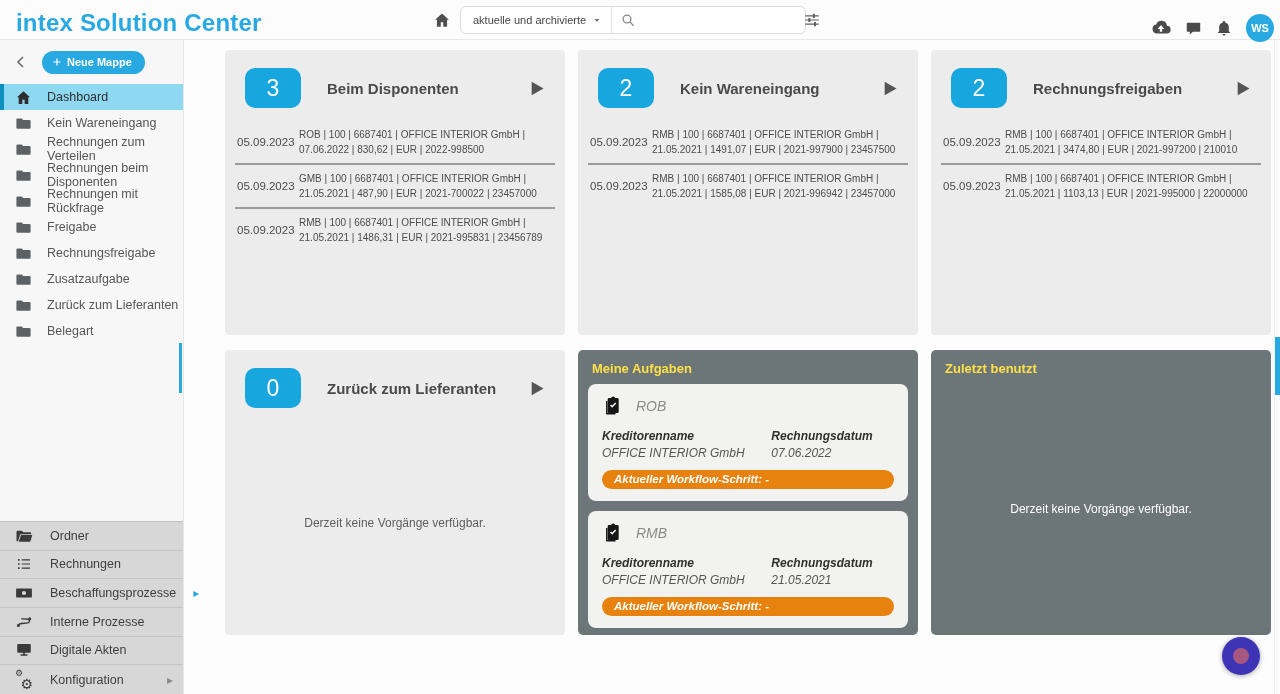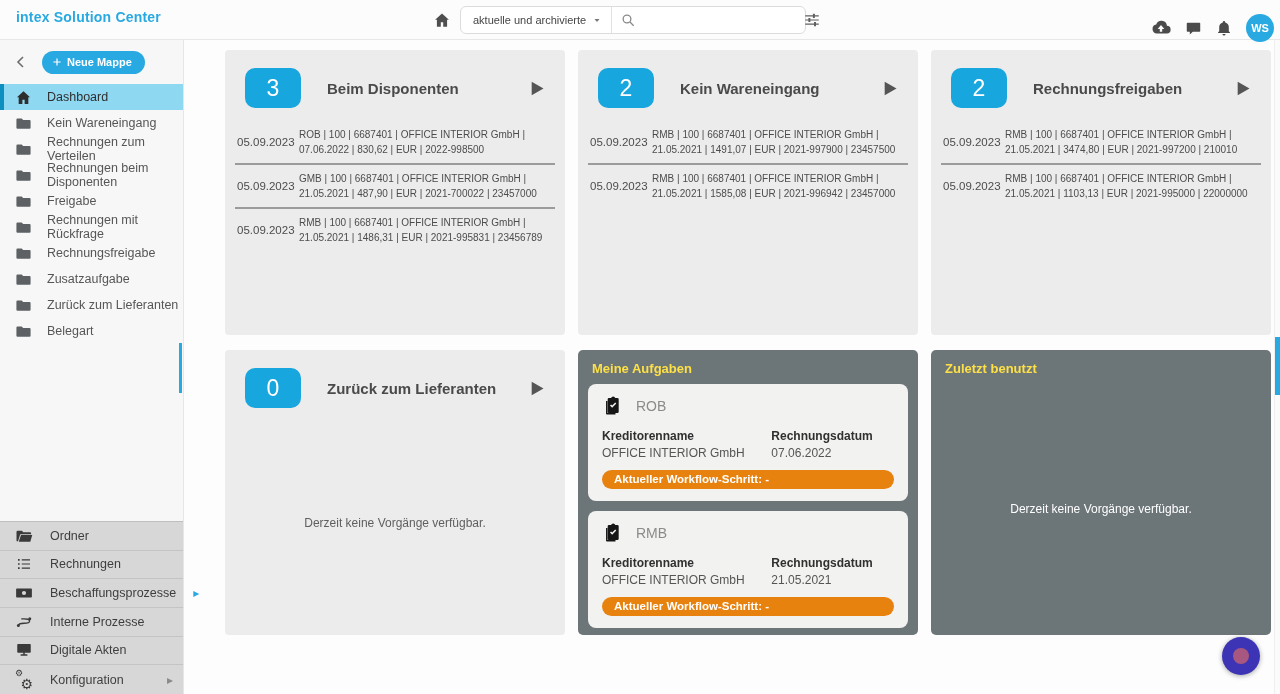--- a/index.html
+++ b/index.html
@@ -6,21 +6,21 @@
   html,body { width:1280px; height:694px; overflow:hidden; }
   body { font-family:"Liberation Sans", sans-serif; background:#fdfdfd; position:relative;
          --accent:#29a9e1; --badge:#18a6de; --orange:#e8820f; --panel:#6c7578;
          --active_bg:#8fd8f2; --active_border:#0d8fc0; }
 
   svg { display:block; width:100%; height:100%; }
 
   
   .header { position:absolute; top:0; left:0; right:0; height:40px; background:#fcfcfc;
             border-bottom:1px solid #e7e7e7; z-index:6; }
-  .brand { position:absolute; left:16px; top:9px; font-size:14px; font-weight:bold;
+  .brand { position:absolute; left:16px; top:9px; font-size:24px; font-weight:bold;
            color:var(--accent); letter-spacing:.2px; }
   .home-btn { position:absolute; left:433px; top:11px; width:18px; height:18px; color:#4f4f4f; cursor:pointer; }
   .search-group { position:absolute; left:460px; top:6px; width:346px; height:28px; background:#fff;
                   border:1px solid #dcdcdc; border-radius:6px; display:flex; align-items:stretch; }
   .scope { display:flex; align-items:center; width:150px; padding:0 8px 0 12px; cursor:pointer; }
   .scope-label { flex:1; font-size:11px; color:#454545; white-space:nowrap; overflow:hidden; }
   .scope-caret { width:12px; height:12px; color:#777; flex:none; margin-left:4px; }
   .search-seg { flex:1; display:flex; align-items:center; border-left:1px solid #e2e2e2; padding:0 8px; gap:6px; }
   .search-ico { width:16px; height:16px; color:#8a8a8a; flex:none; }
   .search-input { flex:1; border:none; outline:none; background:transparent; font-size:12px;
@@ -78,21 +78,21 @@
   .vrow { display:flex; align-items:center; padding:6px 2px; cursor:pointer; }
   .vrow:not(:last-child) { border-bottom:2px solid #9b9b9b; }
   .vdate { width:62px; flex:none; font-size:11.5px; color:#4c4c4c; }
   .vtext { flex:1; font-size:10px; color:#4c4c4c; line-height:1.5; }
   .empty-msg { font-size:12px; color:#5f5f5f; }
 
   
   .dark-panel { background:var(--panel); border-radius:5px; display:flex; flex-direction:column; overflow:hidden; }
   .panel-title { color:#fde047; font-size:13px; font-weight:bold; padding:11px 14px 6px; flex:none; }
   .tasks { flex:1; padding:2px 10px 8px; display:flex; flex-direction:column; gap:10px; overflow:hidden; }
-  .task-card { background:#f2f2f0; border-radius:8px; padding:11px 14px 12px; flex:none; cursor:pointer; }
+  .task-card { background:#f2f2f0; border-radius:8px; padding:11px 14px 12px; flex:none; cursor:pointer;font-style:italic; }
   .task-head { display:flex; align-items:center; gap:12px; }
   .task-ico { width:22px; height:22px; color:#161616; flex:none; }
   .task-type { font-size:14px; color:#8b8b8b; }
   .task-fields { display:grid; grid-template-columns:58% 42%; margin-top:12px; }
   .task-field-label { font-size:12px; font-weight:bold; color:#303030; }
   .task-field-value { font-size:12px; color:#555; margin-top:3px; }
   .workflow-bar { margin-top:10px; background:var(--orange); border-radius:10px; color:#fff;
                   font-size:11.5px; font-weight:bold; padding:3px 0 4px 12px; }
   .recent-body { flex:1; display:flex; align-items:center; justify-content:center; }
   .recent-empty { color:#fff; font-size:12px; }
@@ -209,29 +209,29 @@
           </svg>
         </span>
         <span class="side-label">Rechnungen beim Disponenten</span>
       </div>
       <div class="side-item">
         <span class="side-ico">
           <svg viewBox="0 0 24 24">
             <path fill="currentColor" d="M3.5 5h6l2 2h9A1.5 1.5 0 0 1 22 8.5V18a1.5 1.5 0 0 1-1.5 1.5h-17A1.5 1.5 0 0 1 2 18V6.5A1.5 1.5 0 0 1 3.5 5z"></path>
           </svg>
         </span>
+        <span class="side-label">Rechnungen mit Rückfrage</span>
+      </div>
+      <div class="side-item">
+        <span class="side-ico">
+          <svg viewBox="0 0 24 24">
+            <path fill="currentColor" d="M3.5 5h6l2 2h9A1.5 1.5 0 0 1 22 8.5V18a1.5 1.5 0 0 1-1.5 1.5h-17A1.5 1.5 0 0 1 2 18V6.5A1.5 1.5 0 0 1 3.5 5z"></path>
+          </svg>
+        </span>
         <span class="side-label">Freigabe</span>
-      </div>
-      <div class="side-item">
-        <span class="side-ico">
-          <svg viewBox="0 0 24 24">
-            <path fill="currentColor" d="M3.5 5h6l2 2h9A1.5 1.5 0 0 1 22 8.5V18a1.5 1.5 0 0 1-1.5 1.5h-17A1.5 1.5 0 0 1 2 18V6.5A1.5 1.5 0 0 1 3.5 5z"></path>
-          </svg>
-        </span>
-        <span class="side-label">Rechnungen mit Rückfrage</span>
       </div>
       <div class="side-item">
         <span class="side-ico">
           <svg viewBox="0 0 24 24">
             <path fill="currentColor" d="M3.5 5h6l2 2h9A1.5 1.5 0 0 1 22 8.5V18a1.5 1.5 0 0 1-1.5 1.5h-17A1.5 1.5 0 0 1 2 18V6.5A1.5 1.5 0 0 1 3.5 5z"></path>
           </svg>
         </span>
         <span class="side-label">Rechnungsfreigabe</span>
       </div>
       <div class="side-item">

